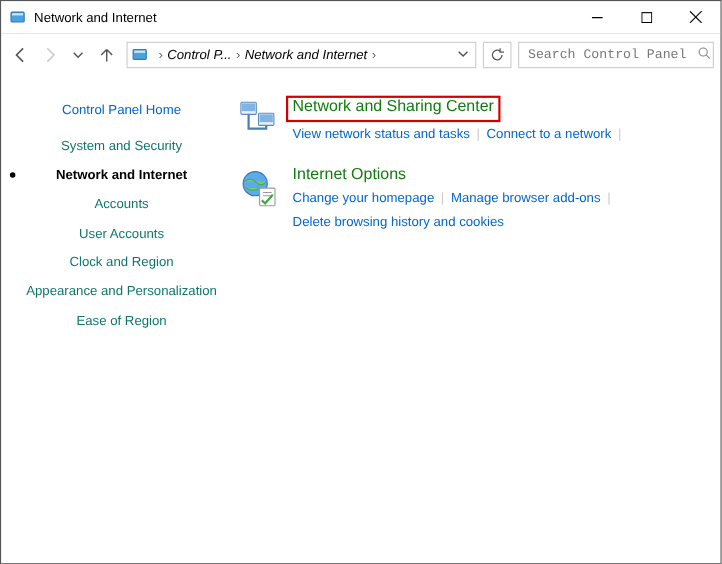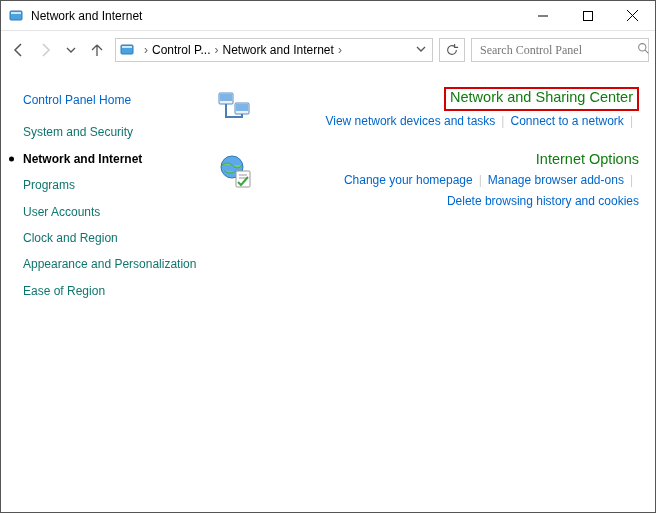--- a/index.html
+++ b/index.html
@@ -58,54 +58,55 @@
     padding: 0 4px;
     margin: 0 4px;
     font-size: 12px;
     overflow: hidden;
   }
   .bc-icon {
     width: 16px; height: 16px; margin-right: 4px;
     display: inline-flex; align-items: center; justify-content: center;
   }
   .bc-sep { color: #666; padding: 0 4px; }
-  .bc-part { white-space: nowrap; }
+  .bc-part { white-space: nowrap; font-style: italic; }
   .bc-spacer { flex: 1; }
   .bc-drop { color: #666; padding: 0 2px; }
   .refresh {
     width: 26px; height: 24px;
     border: 1px solid #ccc;
     display: inline-flex; align-items: center; justify-content: center;
     margin-right: 4px;
   }
   .searchbox {
     width: 178px; height: 24px;
     border: 1px solid #ccc;
     display: flex; align-items: center;
     padding: 0 6px;
     color: #777;
     position: relative;
   }
   .searchbox input {
     border: none; outline: none; flex: 1;
-    font-family: Liberation Serif, serif; font-size: 12px;
+    font-family: Liberation Mono, monospace; font-size: 12px;
     color: #555;
     background: transparent;
   }
   .searchbox input::placeholder { color: #777; }
   .searchbox .mag {
     color: #777; font-size: 13px;
   }
   .body {
     display: flex;
     height: calc(100% - 68px);
   }
   .sidebar {
     width: 205px;
     padding: 18px 8px 8px 22px;
+    text-align: center;
   }
   .sidebar a {
     display: block;
     color: #0f766e;
     text-decoration: none;
     padding: 6px 0;
     font-size: 12px;
     line-height: 1.2;
   }
   .sidebar a.header {
@@ -126,21 +127,20 @@
     border-radius: 50%;
     transform: translateY(-50%);
   }
   .main {
     flex: 1;
     padding: 18px 16px 8px 10px;
   }
   .cat {
     display: flex;
     margin-bottom: 20px;
-    text-align: right;
   }
   .cat-icon {
     width: 40px; height: 40px;
     margin-right: 10px;
     flex-shrink: 0;
     display: inline-flex; align-items: center; justify-content: center;
   }
   .cat-body { flex: 1; }
   .cat-title {
     color: #107c10;
@@ -253,21 +253,21 @@
         </svg>
     </span>
   </div>
 </div>
 
 <div class="body">
   <div class="sidebar">
     <a href="#" class="header">Control Panel Home</a>
     <a href="#">System and Security</a>
     <a href="#" class="current">Network and Internet</a>
-    <a href="#">Programs</a>
+    <a href="#">Accounts</a>
     <a href="#">User Accounts</a>
     <a href="#">Clock and Region</a>
     <a href="#">Appearance and Personalization</a>
     <a href="#">Ease of Region</a>
   </div>
 
   <div class="main">
 
     <div class="cat">
       <span class="cat-icon">
@@ -277,21 +277,21 @@
           <rect x="19" y="16" width="14" height="11" rx="1" fill="#e8f0f8" stroke="#5a8bbf"></rect>
           <rect x="20" y="17" width="12" height="7" fill="#7fb4e6"></rect>
           <path d="M10 17 L10 30 L26 30 L26 27" fill="none" stroke="#4a7fb5" stroke-width="2"></path>
         </svg>
       </span>
       <div class="cat-body">
         <span class="highlight">
           <a href="#" class="cat-title">Network and Sharing Center</a>
         </span>
         <div class="tasks">
-          <a href="#">View network devices and tasks</a><span class="divider">|</span><a href="#">Connect to a network</a><span class="divider">|</span><br>
+          <a href="#">View network status and tasks</a><span class="divider">|</span><a href="#">Connect to a network</a><span class="divider">|</span><br>
         </div>
       </div>
     </div>
 
     <div class="cat">
       <span class="cat-icon">
         <svg width="40" height="40" viewBox="0 0 40 40">
           <circle cx="16" cy="16" r="11" fill="#5da9e9" stroke="#2e7bb5"></circle>
           <path d="M6 14 Q12 10 16 14 Q22 20 26 14" fill="#6fcf6f" stroke="#3ca63c" stroke-width="0.8"></path>
           <path d="M8 20 Q14 24 20 20" fill="#6fcf6f" stroke="#3ca63c" stroke-width="0.8"></path>

